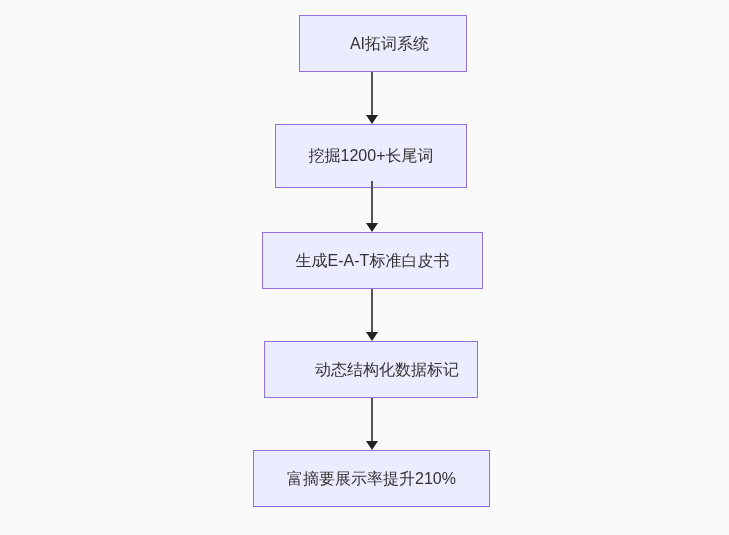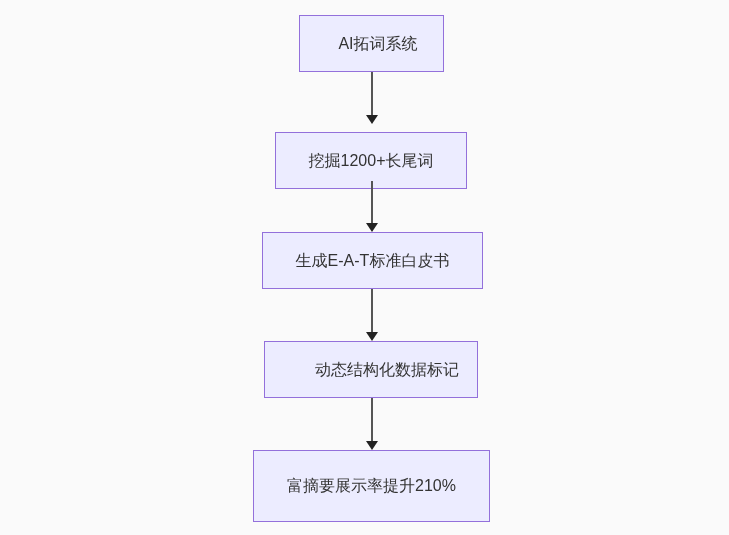--- a/index.html
+++ b/index.html
@@ -25,25 +25,25 @@
     border: 1.5px solid var(--node-border, #9370DB);
     color: var(--text-color, #333333);
     font-size: 16px;
     line-height: 1.2;
     display: flex;
     align-items: center;
     justify-content: center;
     text-align: center;
     white-space: nowrap;
   }
-  .n1 { left: 299px; top: 15px;  width: 145px; height: 57px; padding-left: 13px; }
-  .n2 { left: 275px; top: 124px; width: 192px; height: 57px; margin-top: 8px; }
+  .n1 { left: 299px; top: 15px;  width: 168px; height: 57px; padding-left: 13px; }
+  .n2 { left: 275px; top: 124px; width: 192px; height: 64px; }
   .n3 { left: 262px; top: 232px; width: 221px; height: 57px; }
   .n4 { left: 264px; top: 341px; width: 214px; height: 57px; padding-left: 32px; }
-  .n5 { left: 253px; top: 450px; width: 237px; height: 72px; }
+  .n5 { left: 253px; top: 450px; width: 237px; height: 57px; }
 
   .arrow {
     position: absolute;
     left: 365px;
     width: 13px;
     display: flex;
     flex-direction: column;
     align-items: center;
   }
   .a1 { top: 72px;  height: 52px; }

